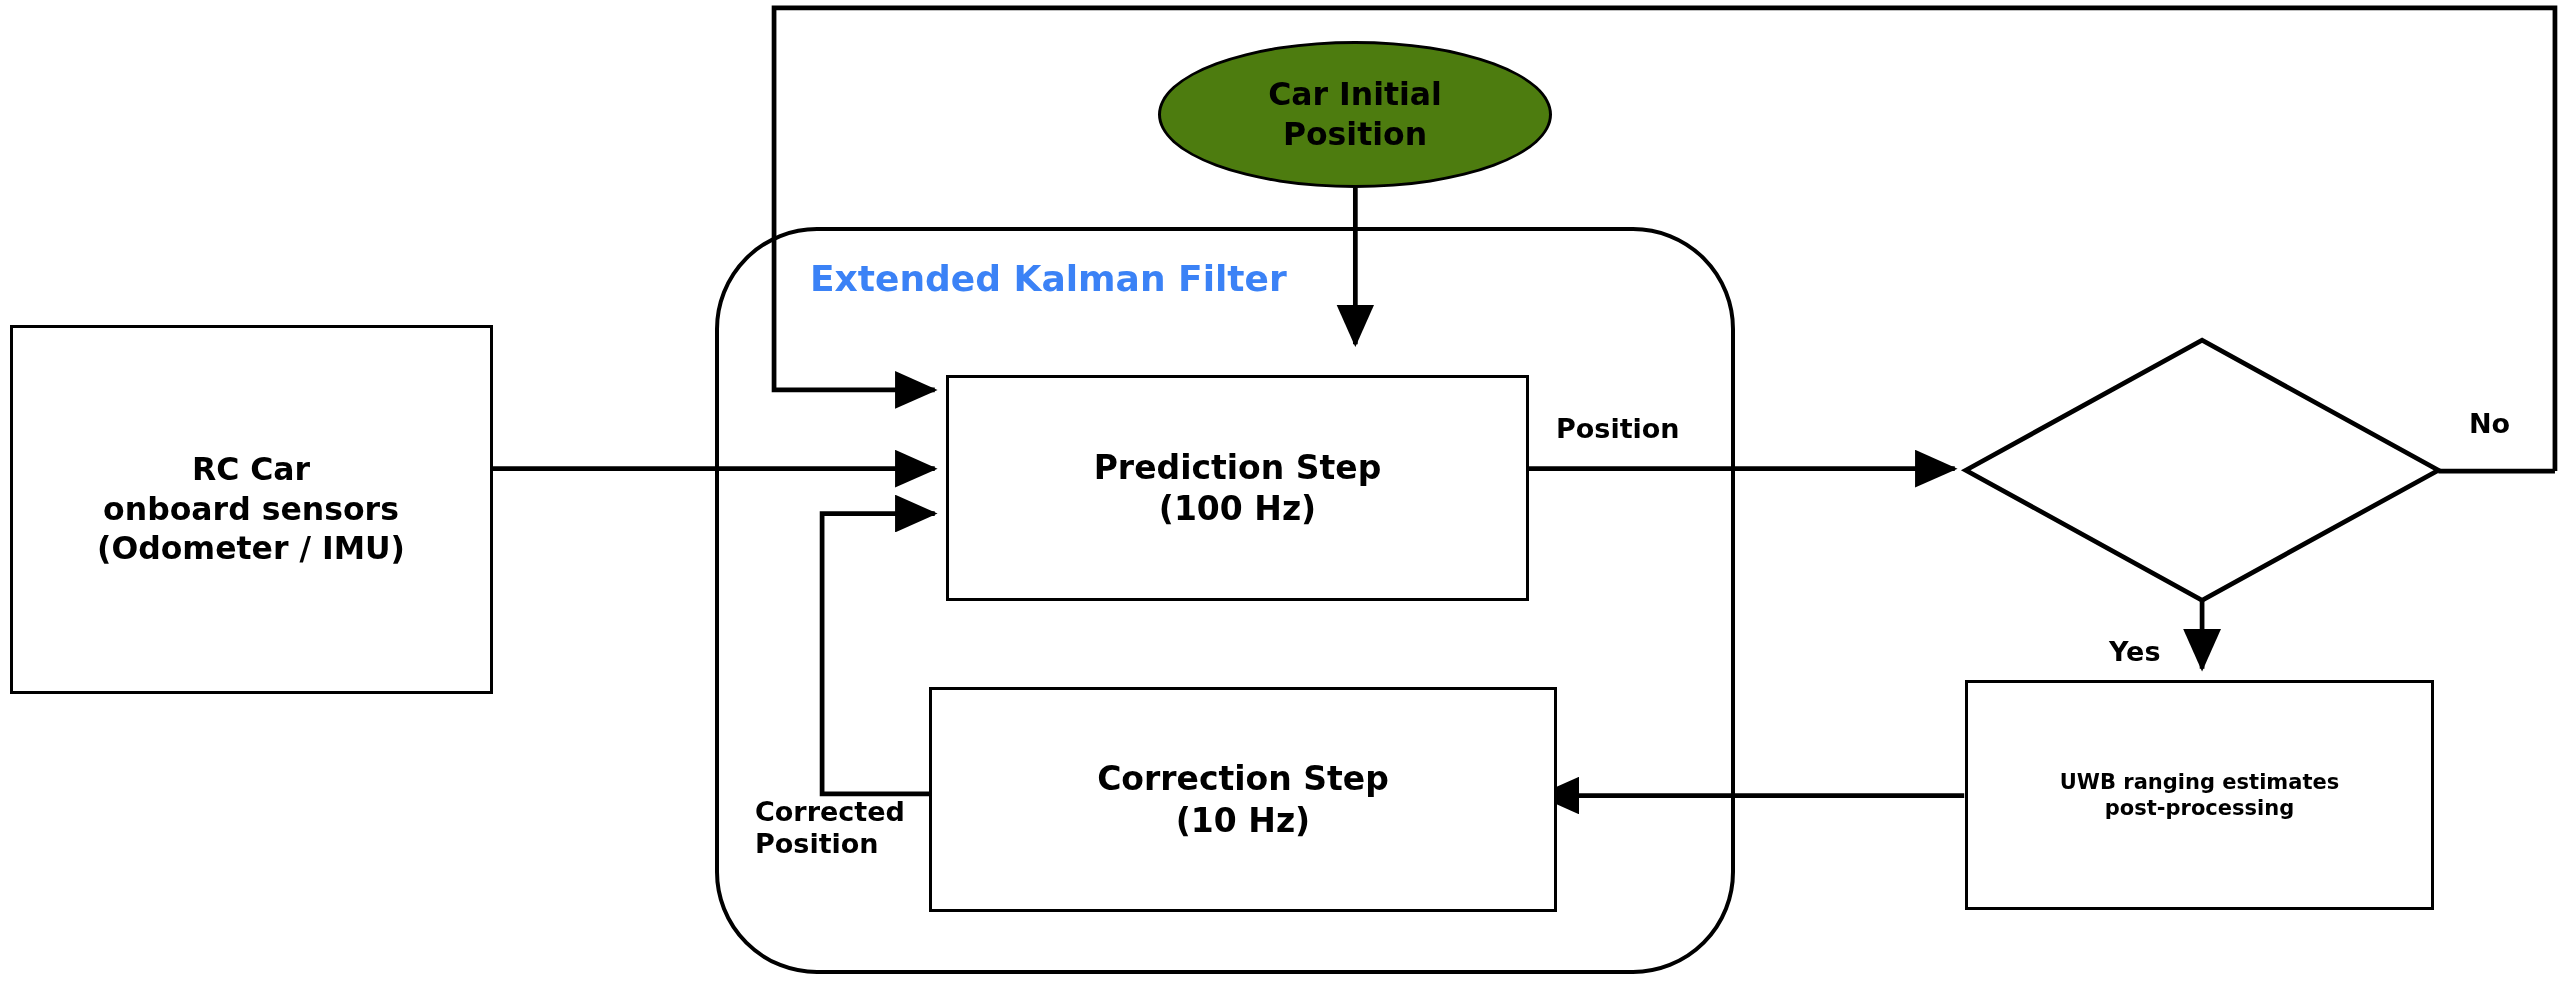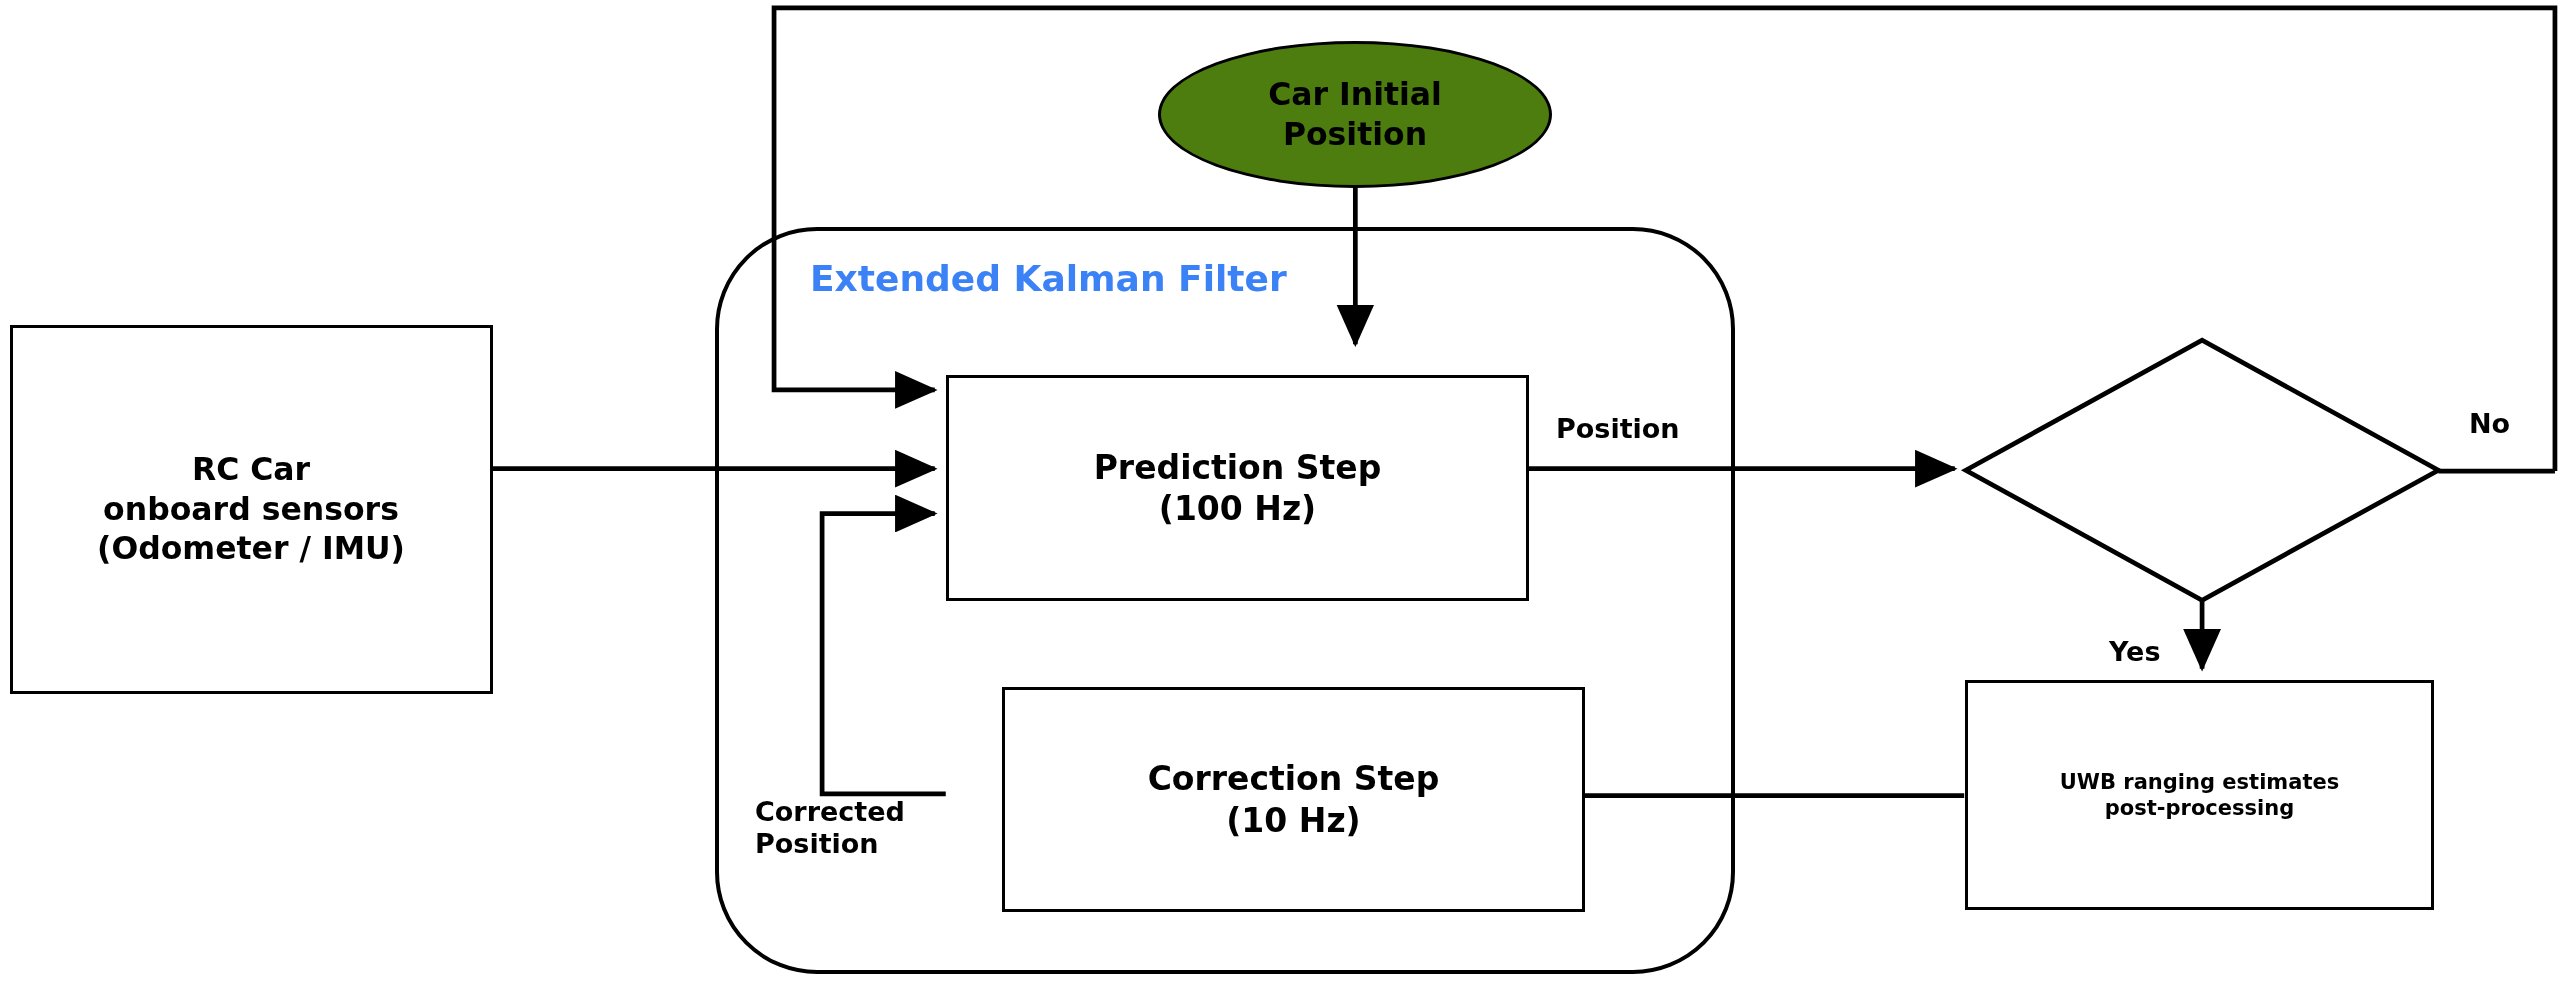--- a/index.html
+++ b/index.html
@@ -15,21 +15,21 @@
   #rc-car-box{left:9.5px;top:325px;width:483px;height:369px;}
   #rc-car-box .nodetext{font-size:31.5px;}
 
   
   #ekf-container{left:715px;top:227px;width:1020px;height:747px;border:4.7px solid #000;border-radius:102px;background:transparent;}
   #ekf-title{position:absolute;left:810px;top:258px;font-size:36px;font-weight:bold;color:#3b82f6;}
 
   
   #prediction-box{left:946px;top:355px;width:583px;height:226px;margin-top:20px;}
   #prediction-box .nodetext{font-size:33px;}
-  #correction-box{left:1002px;top:687px;width:583px;height:225px;}
+  #correction-box{left:929px;top:687px;width:628px;height:225px;}
   #correction-box .nodetext{font-size:33px;}
 
   
   #car-initial-position{left:1158px;top:41px;width:394px;height:147px;border:3.9px solid #000;border-radius:50%;background:#4d7c0f;}
   #car-initial-position .nodetext{font-size:31.5px;}
 
   
   #decision-diamond{left:1966px;top:340px;width:473px;height:260px;}
   #decision-diamond .dtext{position:absolute;left:0;top:0;width:473px;height:260px;display:flex;align-items:center;justify-content:center;text-align:center;font-size:33px;font-weight:bold;color:#000;line-height:1.25;white-space:pre-line;}
 

